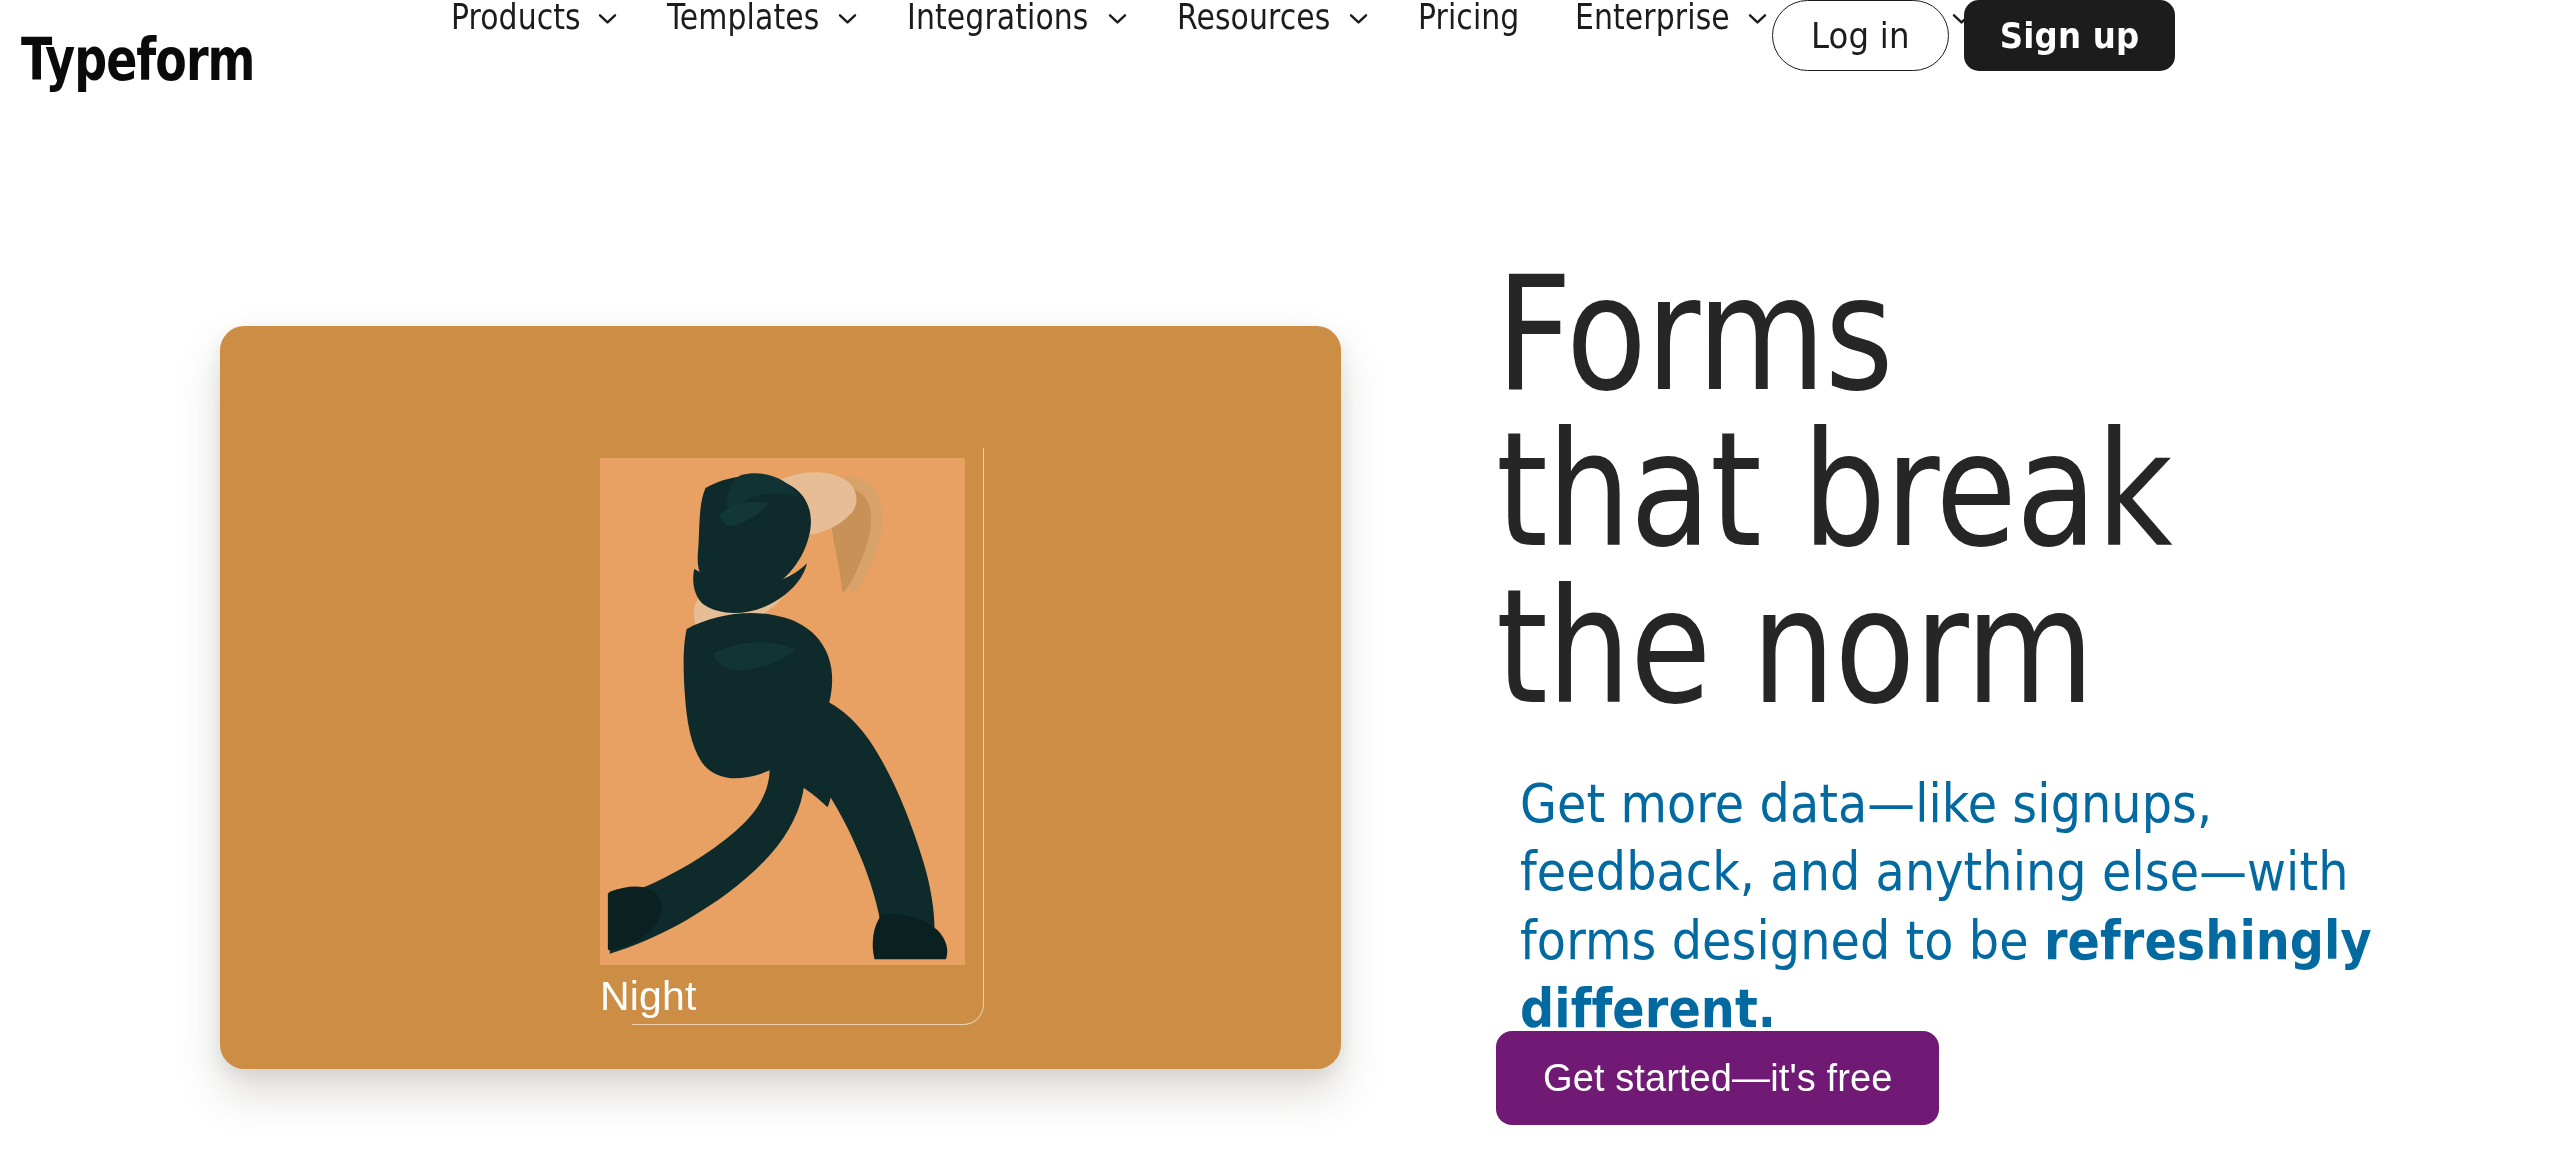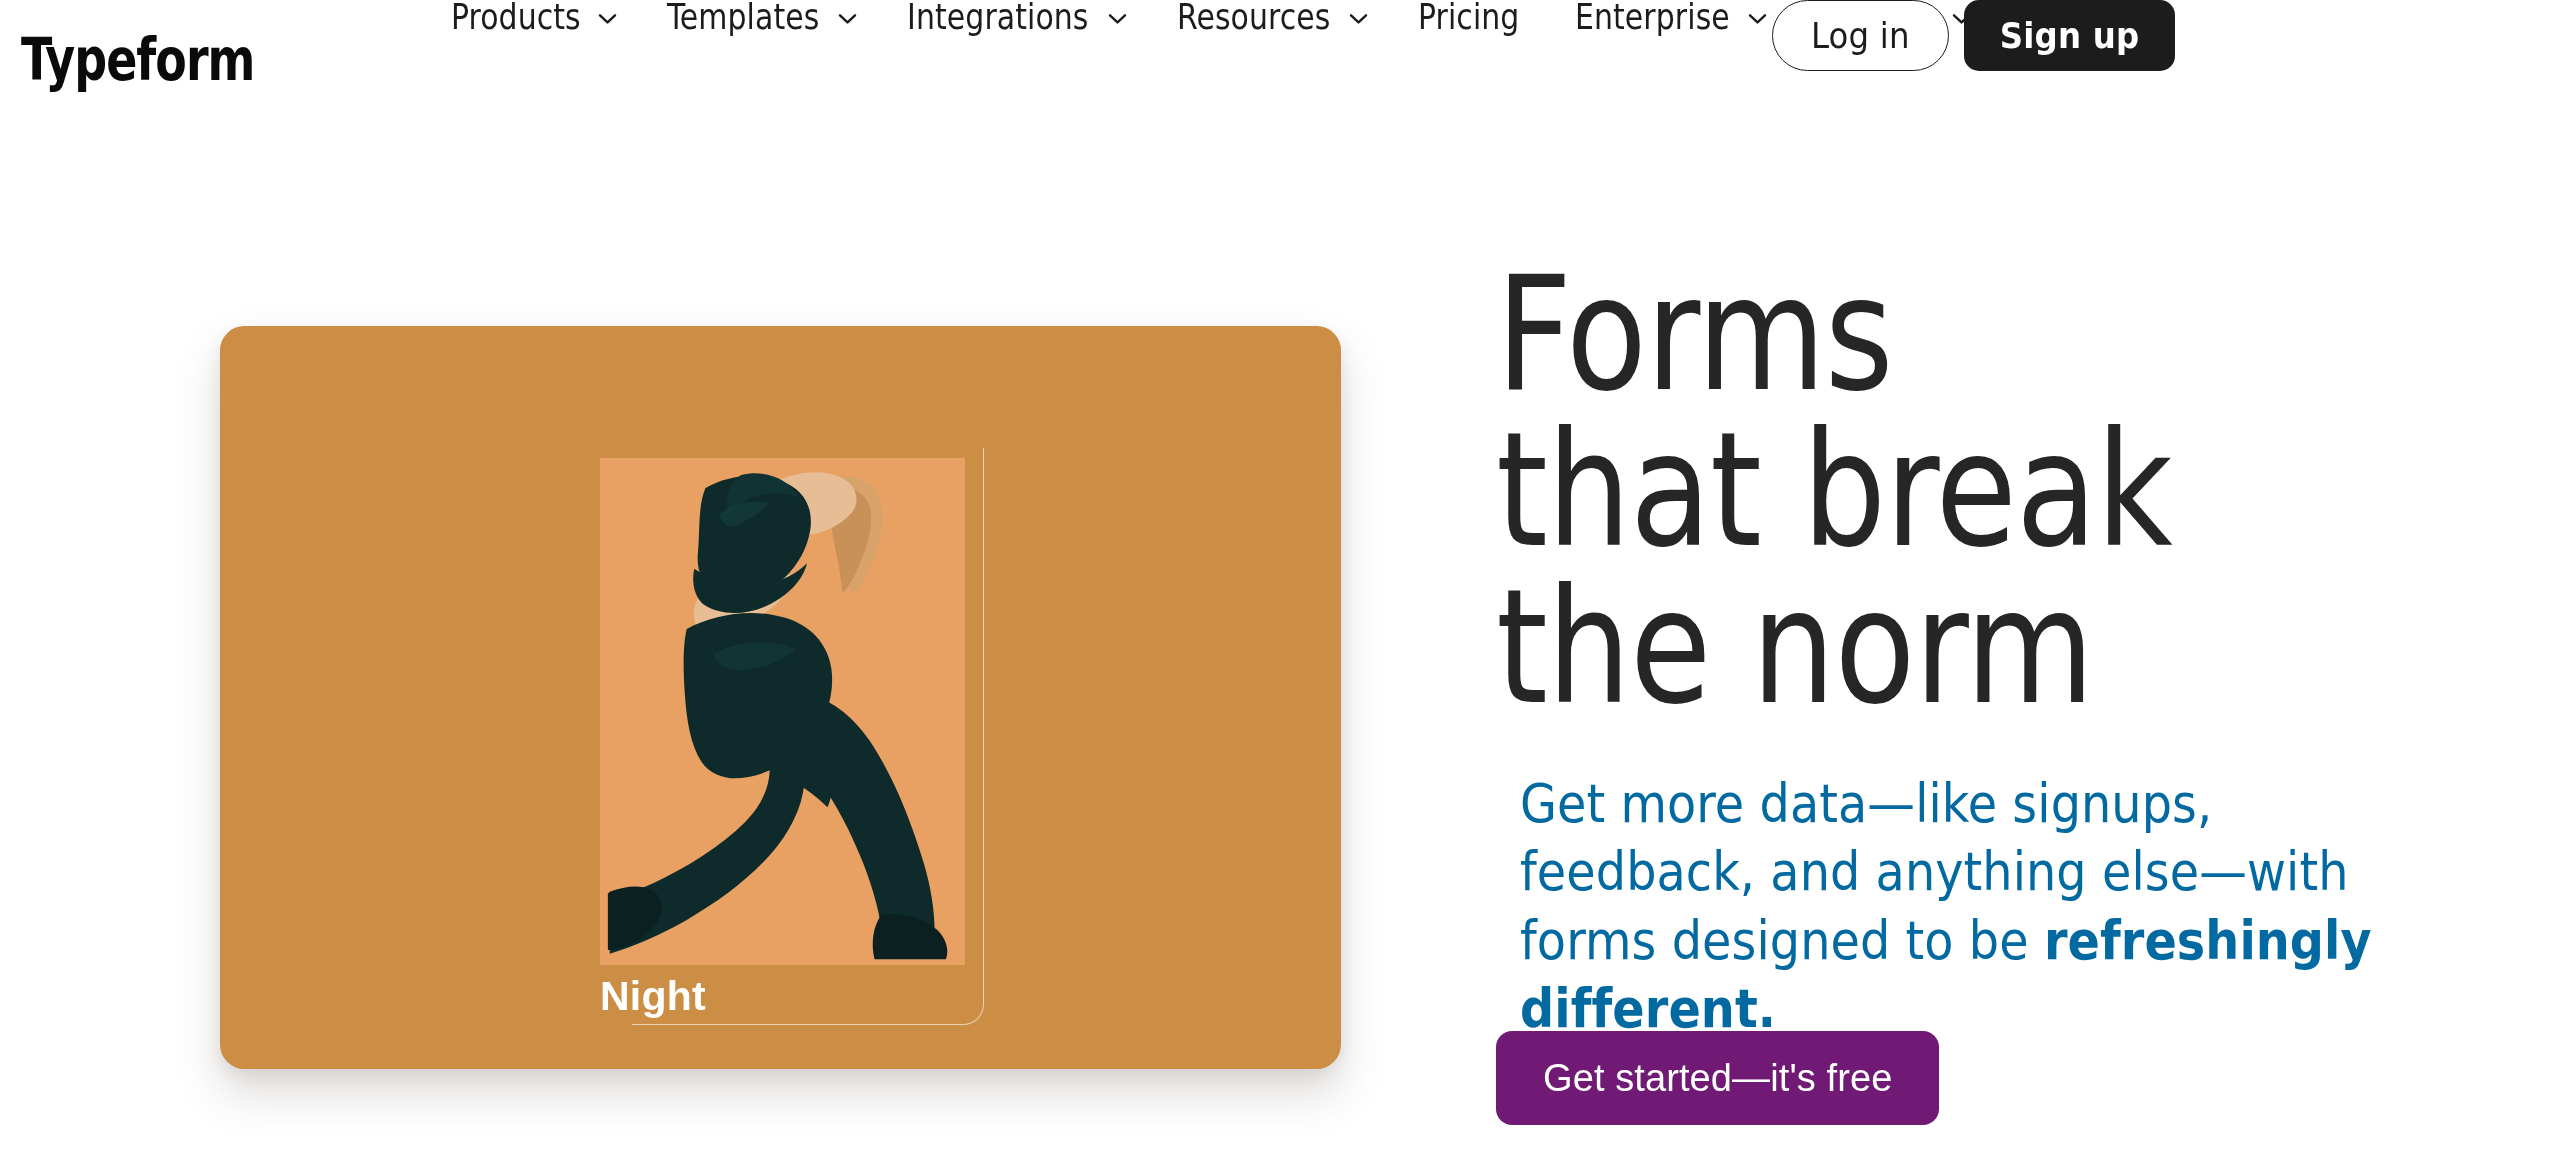--- a/index.html
+++ b/index.html
@@ -91,21 +91,21 @@
     left:380px; top:132px;
     width:365px; height:507px;
     background:#e8a163;
     overflow:hidden;
   }
   .photo svg { display:block; width:365px; height:507px; }
   .photo-label {
     position:absolute;
     left:380px; top:650px;
     font-family:"Liberation Sans", sans-serif;
-    font-size:41px; font-weight:700; color:#ffffff;
+    font-size:41px; font-weight:400; color:#ffffff;
     letter-spacing:0.2px; line-height:1;
   }
 
   
   .hero-text { position:absolute; left:1496px; top:0; width:1033px; }
   .headline {
     position:absolute; top:256px; left:0;
     font-family:"Liberation Sans Narrow","DejaVu Sans Condensed","Liberation Sans",sans-serif;
     font-size:158px; font-weight:300; color:#262626;
     line-height:0.99; letter-spacing:-0.9px;

